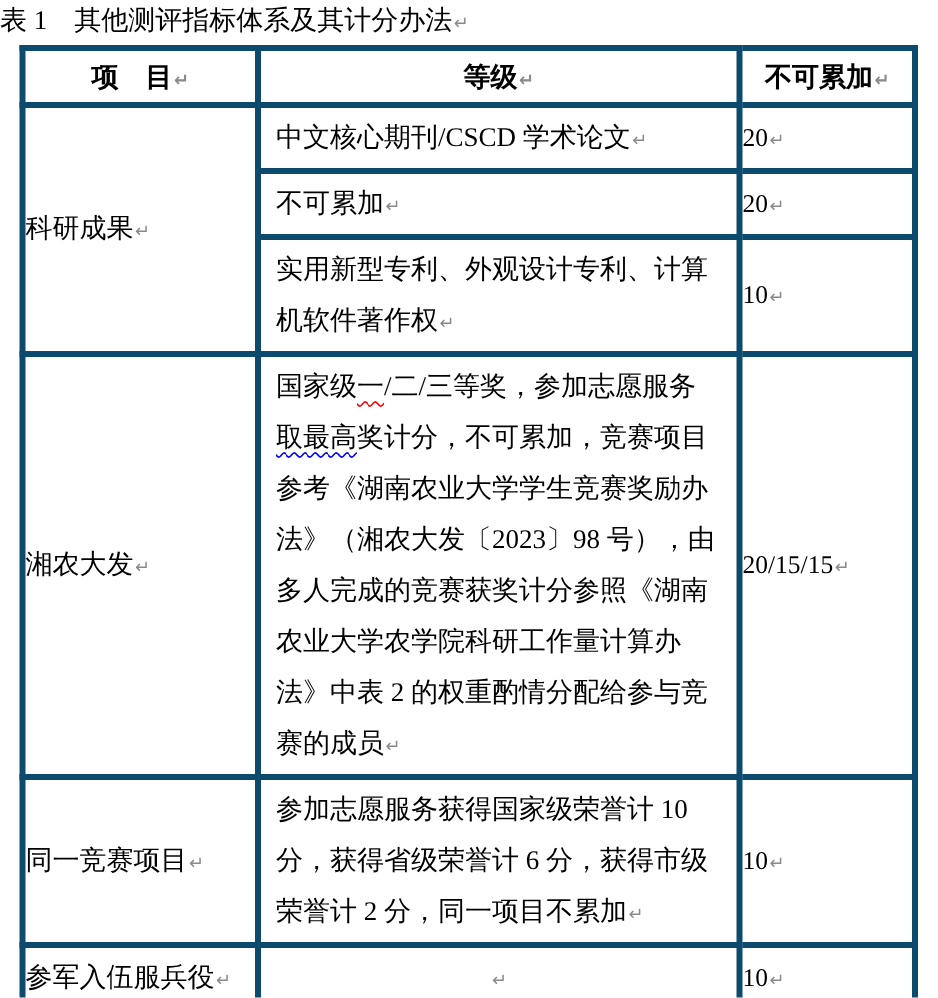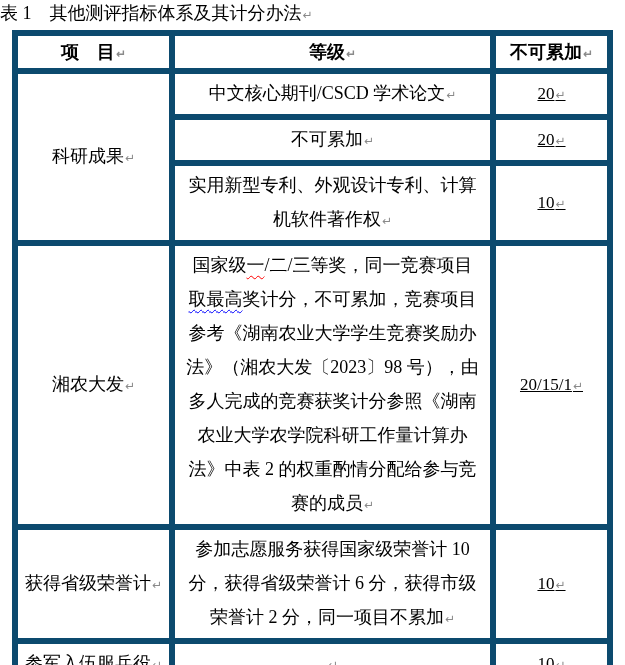--- a/index.html
+++ b/index.html
@@ -24,47 +24,44 @@
     border-collapse: collapse;
     table-layout: fixed;
     width: 595px;
     margin: 2px auto 0 auto;
     border: 2px solid #000000;
   }
   col.col-item  { width: 157px; }
   col.col-level { width: 321px; }
   col.col-score { width: 117px; }
   td, th {
-    border: 6px solid #0c4a6e;
+    border: 4px solid #0c4a6e;
     vertical-align: middle;
     font-size: 18px;
     padding: 0;
     overflow: hidden;
   }
   th {
     font-weight: bold;
     text-align: center;
     white-space: pre;
   }
   .c-item {
-    text-align: center;
     line-height: 26px;
   }
   .c-level {
-    text-align: center;
+    text-align: left;
     padding: 2px 10px;
     line-height: 34px;
   }
   .c-level-empty {
     text-align: center;
   }
   .c-score {
-    text-align: center;
     font-size: 17px;
-    text-decoration: underline;
   }
   tr.r-head  { height: 38px; }
   tr.r-thin  { height: 37px; }
   tr.r-two   { height: 62px; padding-left: 44px; }
   tr.r-big   { height: 274px; }
   tr.r-three { height: 100px; }
   tr.r-small { height: 35px; margin-top: 48px; }
   tr.r-last  { height: 32px; }
   .pmark {
     color: #8a8a8a;
@@ -121,26 +118,26 @@
         <td class="c-score"><span>20</span><span class="pmark">↵</span></td>
       </tr>
 
       <tr class="r-two">
         <td class="c-level"><span>实用新型专利、外观设计专利、计算机软件著作权</span><span class="pmark">↵</span></td>
         <td class="c-score"><span>10</span><span class="pmark">↵</span></td>
       </tr>
 
       <tr class="r-big">
         <td class="c-item"><span>湘农大发</span><span class="pmark">↵</span></td>
-        <td class="c-level"><span>国家级</span><span class="sq-red">一</span><span>/二/三等奖，同一竞赛项目</span><span class="sq-blue">取最高</span><span>奖计分，不可累加，竞赛项目参考《湖南农业大学学生竞赛奖励办法》（湘农大发〔2023〕98 号），由多人完成的竞赛获奖计分参照《湖南农业大学农学院科研工作量计算办法》中表 2 的权重酌情分配给参与竞赛的成员</span><span class="pmark">↵</span></td>
-        <td class="c-score"><span>20/15/1</span><span class="pmark">↵</span></td>
+        <td class="c-level"><span>国家级</span><span class="sq-red">一</span><span>/二/三等奖，参加志愿服务</span><span class="sq-blue">取最高</span><span>奖计分，不可累加，竞赛项目参考《湖南农业大学学生竞赛奖励办法》（湘农大发〔2023〕98 号），由多人完成的竞赛获奖计分参照《湖南农业大学农学院科研工作量计算办法》中表 2 的权重酌情分配给参与竞赛的成员</span><span class="pmark">↵</span></td>
+        <td class="c-score"><span>20/15/15</span><span class="pmark">↵</span></td>
       </tr>
 
       <tr class="r-three">
-        <td class="c-item"><span>获得省级荣誉计</span><span class="pmark">↵</span></td>
+        <td class="c-item"><span>同一竞赛项目</span><span class="pmark">↵</span></td>
         <td class="c-level"><span>参加志愿服务获得国家级荣誉计 10 分，获得省级荣誉计 6 分，获得市级荣誉计 2 分，同一项目不累加</span><span class="pmark">↵</span></td>
         <td class="c-score"><span>10</span><span class="pmark">↵</span></td>
       </tr>
 
       <tr class="r-small">
         <td class="c-item"><span>参军入伍服兵役</span><span class="pmark">↵</span></td>
         <td class="c-level c-level-empty"><span class="pmark">↵</span></td>
         <td class="c-score"><span>10</span><span class="pmark">↵</span></td>
       </tr>
 

